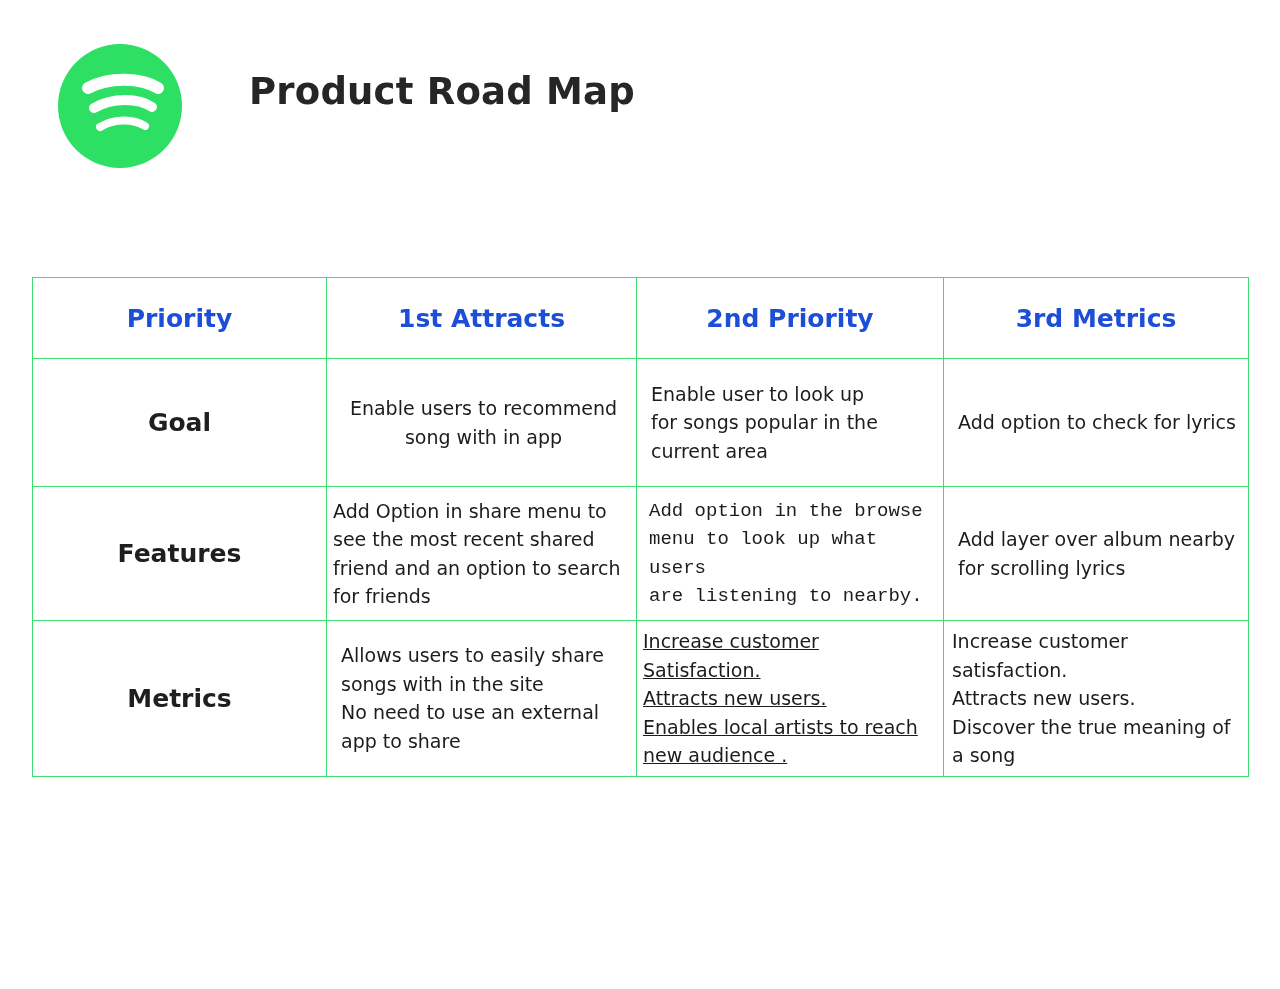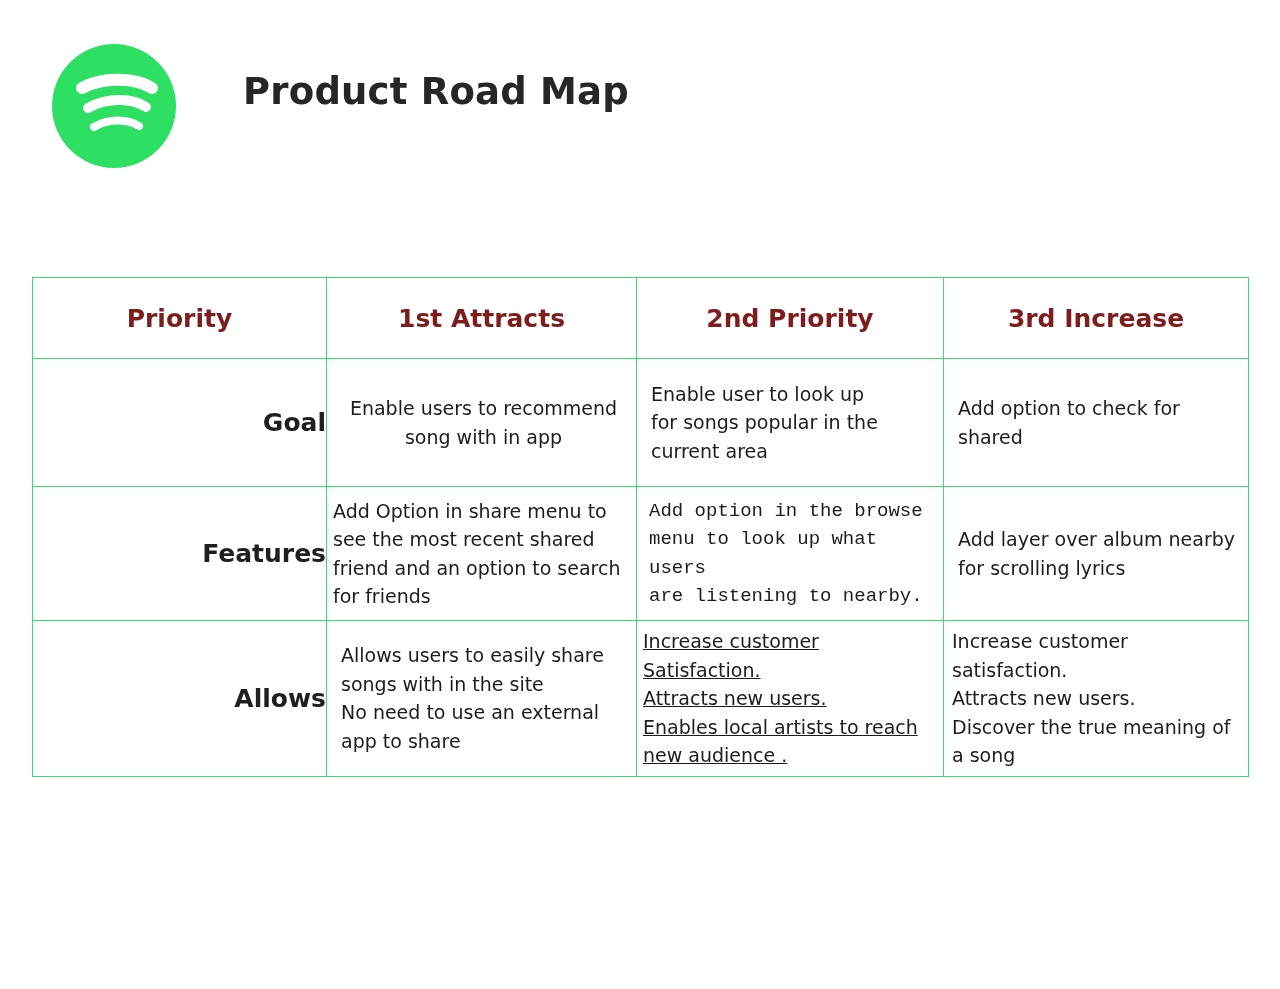--- a/index.html
+++ b/index.html
@@ -12,21 +12,21 @@
     height: 989px;
     font-family: "Liberation Sans", sans-serif;
     color: #222222;
     position: relative;
     overflow: hidden;
   }
 
   
   .header {
     position: absolute;
-    left: 0;
+    left: 6px;
     top: 0;
     width: 1144px;
     height: 210px;
     display: flex;
     align-items: flex-start;
   }
   .logo-wrap {
     position: absolute;
     left: 52px;
     top: 44px;
@@ -74,26 +74,26 @@
   .col-label { width: 294px; }
   .col-p1    { width: 310px; }
   .col-p2    { width: 307px; }
   .col-p3    { width: 305px; }
 
   .head-cell {
     height: 80px;
     text-align: center;
     font-size: 25px;
     font-weight: bold;
-    color: #7f1d1d;
+    color: #1d4ed8;
     font-family: "DejaVu Sans", sans-serif;
     margin-left: 48px;
   }
   .row-label {
-    text-align: right;
+    text-align: center;
     font-size: 25px;
     font-weight: bold;
     color: #1f1f1f;
     font-family: "DejaVu Sans", sans-serif;
   }
   .body-cell {
     font-size: 19px;
     line-height: 1.50;
     color: #1c1c1c;
     font-family: "DejaVu Sans", sans-serif;
@@ -141,37 +141,37 @@
     <col class="col-label">
     <col class="col-p1">
     <col class="col-p2">
     <col class="col-p3">
   </colgroup>
   <thead>
     <tr>
       <th class="head-cell">Priority</th>
       <th class="head-cell">1st Attracts</th>
       <th class="head-cell">2nd Priority</th>
-      <th class="head-cell">3rd Increase</th>
+      <th class="head-cell">3rd Metrics</th>
     </tr>
   </thead>
   <tbody>
     <tr class="row-goal">
       <td class="row-label">Goal</td>
       <td class="body-cell cell-goal-1">
         <div class="inner">Enable users to recommend
 song with in app</div>
       </td>
       <td class="body-cell cell-goal-2">
         <div class="inner">Enable user to look up
 for songs popular in the
 current area</div>
       </td>
       <td class="body-cell cell-goal-3">
-        <div class="inner">Add option to check for shared</div>
+        <div class="inner">Add option to check for lyrics</div>
       </td>
     </tr>
     <tr class="row-features">
       <td class="row-label">Features</td>
       <td class="body-cell cell-feat-1">
         <div class="inner">Add Option in share menu to
 see the most recent shared
  friend and an option to search
  for friends</div>
       </td>
@@ -179,21 +179,21 @@
         <div class="inner">Add option in the browse
 menu to look up  what users
 are listening to nearby.</div>
       </td>
       <td class="body-cell cell-feat-3 cell-top">
         <div class="inner">Add layer over album nearby
 for scrolling lyrics</div>
       </td>
     </tr>
     <tr class="row-metrics">
-      <td class="row-label">Allows</td>
+      <td class="row-label">Metrics</td>
       <td class="body-cell cell-met-1">
         <div class="inner">Allows users to easily share
 songs with in the site
 No need to use an external
 app to share</div>
       </td>
       <td class="body-cell cell-met-2 cell-top">
         <div class="inner">Increase customer Satisfaction.
 Attracts new users.
 Enables local artists to reach

